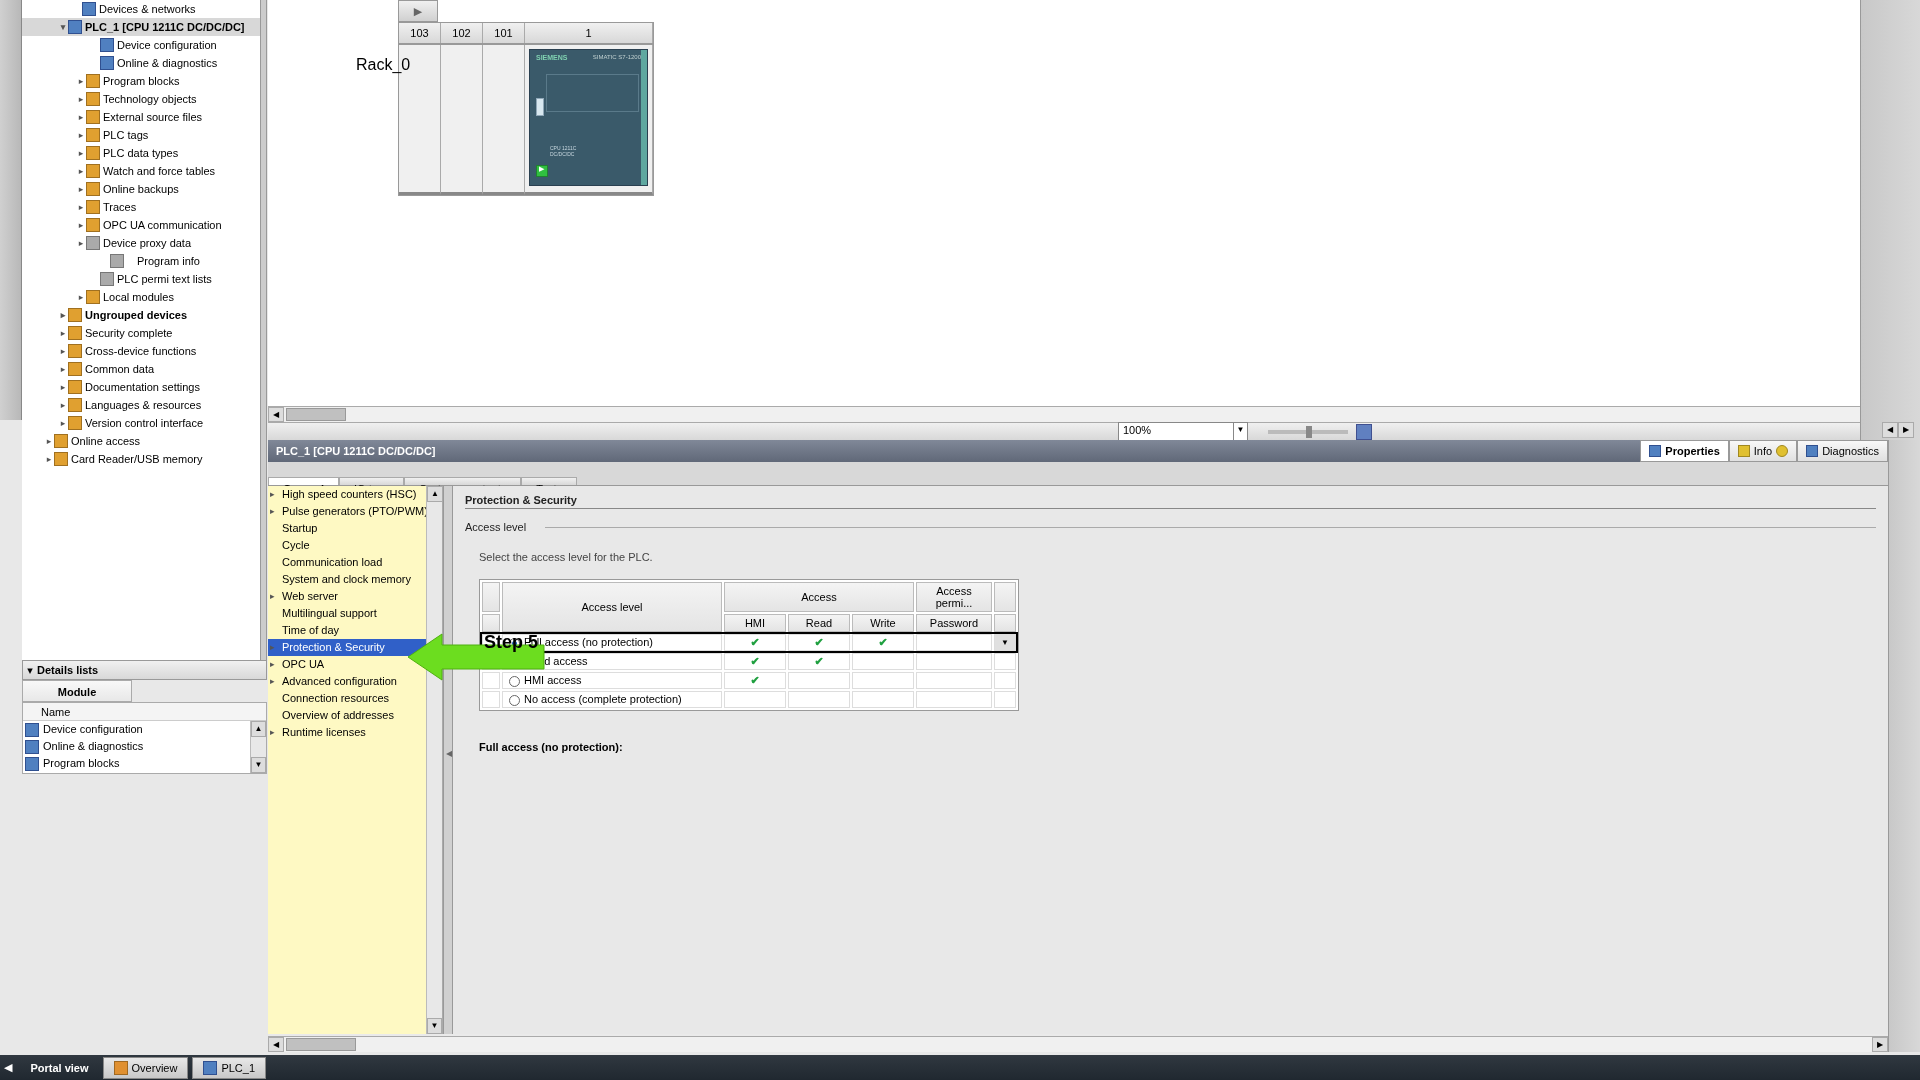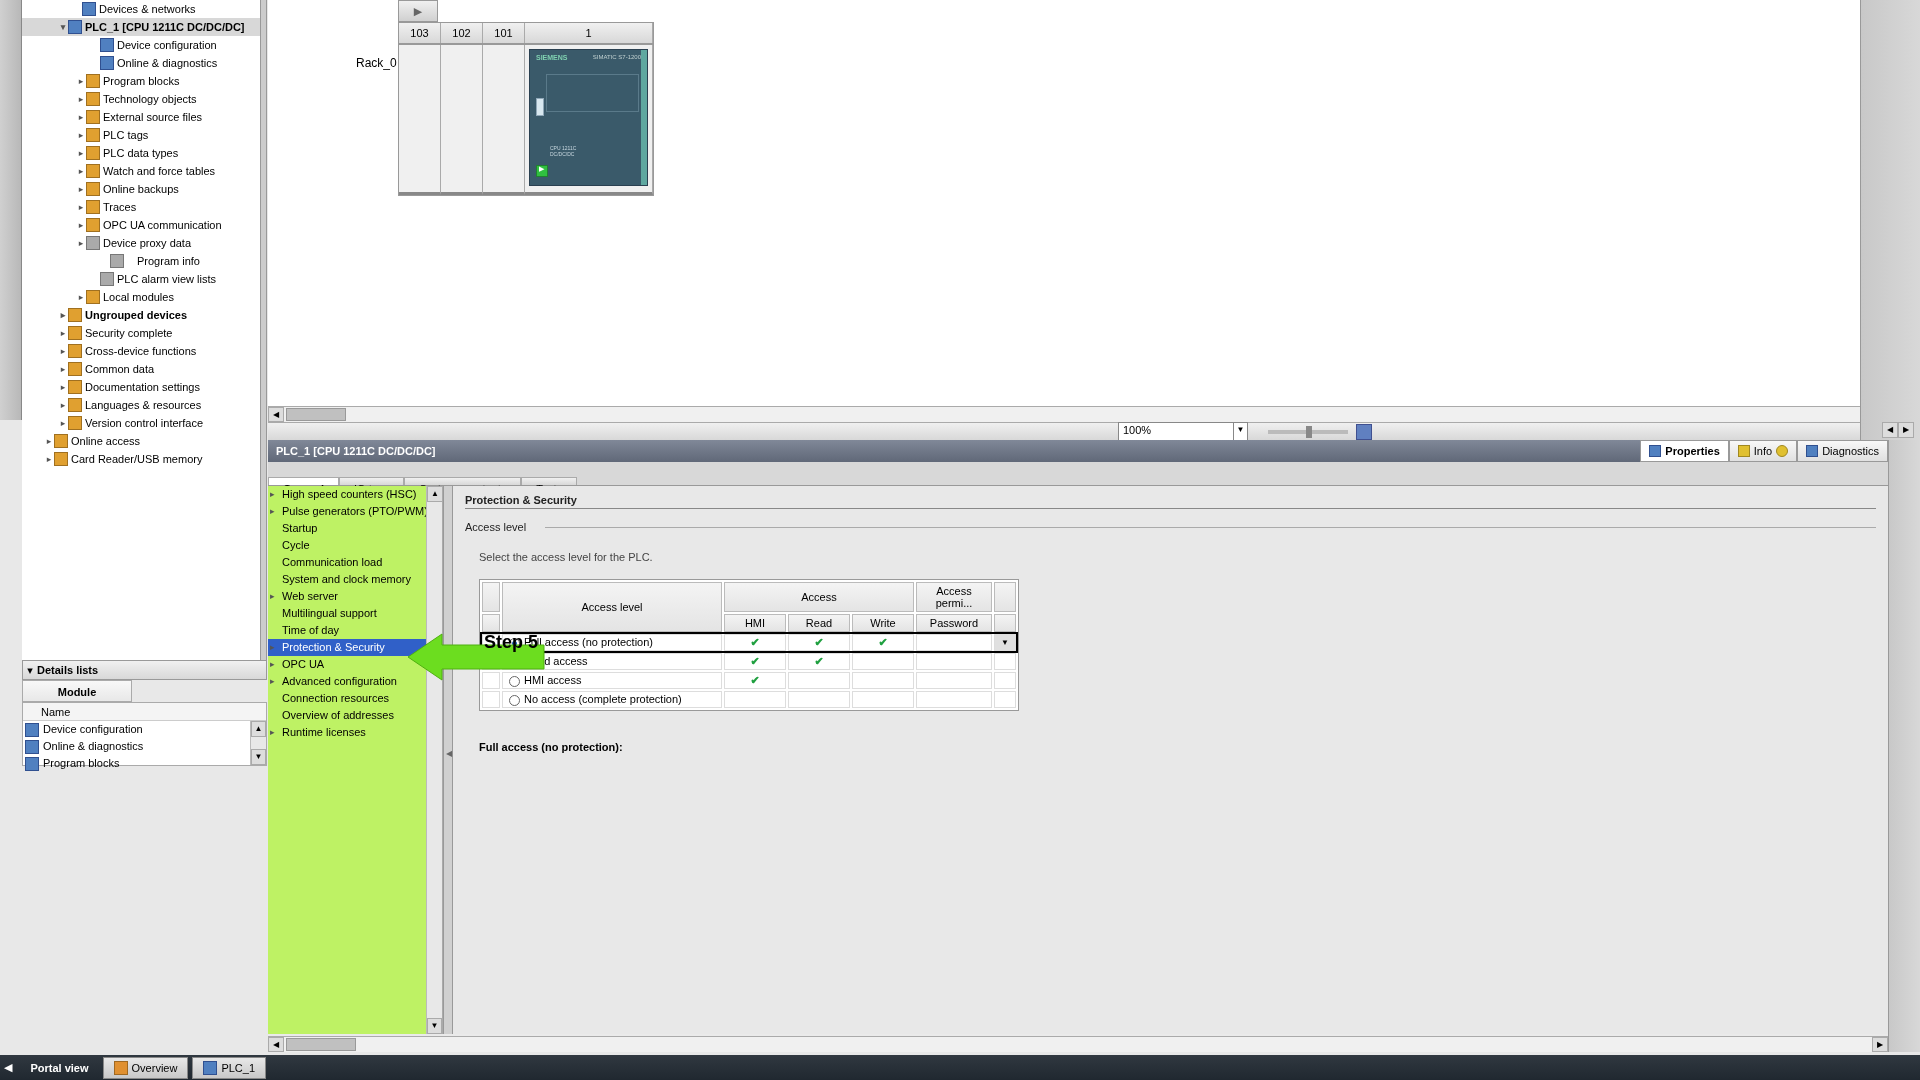--- a/index.html
+++ b/index.html
@@ -16,21 +16,21 @@
 .tree-icon { width: 14px; height: 14px; margin-right: 3px; background: #e0a030; border: 1px solid #a07020; display: inline-block; }
 .tree-icon.blue { background: #5080c0; border-color: #305090; }
 .tree-icon.gray { background: #aaa; border-color: #777; }
 .tree-resize { position: absolute; left: 260px; top: 0; width: 7px; height: 660px; background: #ccc; border-left: 1px solid #999; border-right: 1px solid #999; }
 
 
 .details-hdr { position: absolute; left: 22px; top: 660px; width: 245px; height: 20px; background: linear-gradient(#f0f0f0,#d8d8d8); border: 1px solid #999; display: flex; align-items: center; }
 .details-hdr .chev { width: 14px; text-align: center; }
 .details-hdr .t { font-weight: bold; }
 .module-hdr { position: absolute; left: 22px; top: 680px; width: 110px; height: 22px; background: linear-gradient(#f8f8f8,#e8e8e8); border: 1px solid #aaa; text-align: center; line-height: 22px; font-weight: bold; }
-.details-body { position: absolute; left: 22px; top: 702px; width: 245px; height: 64px; background: #fff; border: 1px solid #aaa; }
+.details-body { position: absolute; left: 22px; top: 702px; width: 245px; height: 72px; background: #fff; border: 1px solid #aaa; }
 .details-body .colh { height: 18px; border-bottom: 1px solid #ccc; padding-left: 18px; line-height: 18px; background: #f4f4f4; }
 .details-row { height: 17px; line-height: 17px; padding-left: 2px; display: flex; align-items: center; }
 .details-row .ic { width: 14px; height: 14px; background: #5080c0; border: 1px solid #305090; margin-right: 4px; }
 .details-scroll { position: absolute; right: 0; top: 18px; width: 16px; bottom: 0; background: #e8e8e8; border-left: 1px solid #bbb; }
 .details-scroll .btn { height: 16px; background: #ddd; border: 1px solid #aaa; text-align: center; font-size: 8px; line-height: 14px; }
 
 
 .device-view { position: absolute; left: 268px; top: 0; right: 0; height: 440px; background: #fff; }
 .rack-area { position: absolute; left: 130px; top: 0; }
 .nav-btn { width: 40px; height: 22px; background: linear-gradient(#f0f0f0,#d0d0d0); border: 1px solid #999; text-align: center; line-height: 20px; color: #666; }
@@ -41,21 +41,21 @@
 .slot-body.wide { width: 128px; position: relative; }
 .plc-mod { position: absolute; left: 4px; top: 4px; right: 4px; bottom: 6px; background: #3a5a6a; border: 1px solid #2a4050; }
 .plc-mod .label { position: absolute; top: 4px; left: 6px; color: #7fd0b0; font-size: 7px; font-weight: bold; }
 .plc-mod .label2 { position: absolute; top: 4px; right: 6px; color: #c0d0d0; font-size: 6px; }
 .plc-mod .strip { position: absolute; top: 24px; left: 16px; right: 8px; height: 38px; border: 1px solid #5a7a8a; }
 .plc-mod .port { position: absolute; left: 6px; top: 48px; width: 8px; height: 18px; background: #d8e8f0; border: 1px solid #90a8b8; }
 .plc-mod .run { position: absolute; left: 6px; bottom: 8px; width: 12px; height: 12px; background: #30c040; border: 1px solid #208030; }
 .plc-mod .run::after { content: "▶"; color: #fff; font-size: 7px; position: absolute; left: 2px; top: -1px; }
 .plc-mod .txt { position: absolute; bottom: 28px; left: 20px; right: 6px; font-size: 5px; color: #c8d8e0; line-height: 6px; }
 .plc-edge { position: absolute; right: 0; top: 0; width: 6px; bottom: 0; background: #5fa8a0; }
-.rack-lbl { position: absolute; left: 88px; top: 56px; font-size: 12px; }
+.rack-lbl { position: absolute; left: 88px; top: 56px; font-size: 16px; }
 
 .dev-hscroll { position: absolute; left: 0; bottom: 18px; right: 0; height: 16px; background: #e8e8e8; border-top: 1px solid #aaa; display: flex; }
 .sb-btn { width: 16px; background: #ddd; border: 1px solid #aaa; text-align: center; font-size: 8px; line-height: 14px; }
 .sb-track { flex: 1; background: #f0f0f0; position: relative; }
 .sb-thumb { position: absolute; top: 1px; bottom: 1px; background: #c0c0c0; border: 1px solid #999; }
 .dev-vscroll { position: absolute; right: 0; top: 0; bottom: 34px; width: 16px; background: #e8e8e8; border-left: 1px solid #aaa; }
 .zoom-bar { position: absolute; left: 0; bottom: 0; right: 0; height: 18px; background: linear-gradient(#f0f0f0,#d8d8d8); border-top: 1px solid #aaa; display: flex; align-items: center; }
 .zoom-sel { margin-left: 850px; width: 130px; height: 20px; border: 1px solid #888; background: #fff; padding-left: 4px; line-height: 14px; display: flex; }
 .zoom-sel .dd { width: 14px; border-left: 1px solid #888; text-align: center; font-size: 8px; margin-left: auto; }
 .zoom-slider { margin-left: 20px; width: 80px; height: 4px; background: #bbb; position: relative; }
@@ -73,21 +73,21 @@
 .prop-tabs-r { position: absolute; right: 0; top: 0; display: flex; }
 .ptab { height: 22px; background: linear-gradient(#f8f8f8,#e0e0e0); border: 1px solid #999; padding: 0 8px; display: flex; align-items: center; gap: 4px; }
 .ptab .ic { width: 12px; height: 12px; background: #5080c0; border: 1px solid #305090; }
 .ptab .ic.y { background: #e0c030; border-color: #a08820; }
 .ptab.sel { font-weight: bold; background: #fff; }
 .sub-tabs { display: flex; height: 24px; background: #d8d8d8; border-bottom: 1px solid #999; }
 .stab { padding: 0 14px; line-height: 22px; background: linear-gradient(#f0f0f0,#d8d8d8); border: 1px solid #aaa; border-bottom: none; margin-top: 15px; }
 .stab.sel { background: #fff; font-weight: bold; color: #000; }
 
 
-.prop-nav { position: absolute; left: 0; top: 46px; bottom: 18px; width: 175px; background: #bef264; border-right: 1px solid #aaa; overflow: hidden; }
+.prop-nav { position: absolute; left: 0; top: 46px; bottom: 18px; width: 175px; background: #fef9c3; border-right: 1px solid #aaa; overflow: hidden; }
 .pnav-item { height: 17px; line-height: 17px; padding-left: 14px; white-space: nowrap; cursor: default; }
 .pnav-item.exp::before { content: "▸"; position: absolute; margin-left: -12px; font-size: 9px; color: #555; }
 .pnav-item.sel { background: #3060c8; color: #fff; }
 .pnav-scroll { position: absolute; right: 0; top: 0; bottom: 0; width: 16px; background: #e8e8e8; border-left: 1px solid #bbb; }
 
 
 .collapse-bar { position: absolute; left: 175px; top: 46px; bottom: 18px; width: 10px; background: #d0d0d0; border-left: 1px solid #999; border-right: 1px solid #999; }
 .collapse-bar .g { position: absolute; top: 48%; left: 2px; font-size: 8px; color: #666; }
 
 
@@ -202,21 +202,21 @@
         <span>Device proxy data</span>
       </div>
       <div class="tree-item" style="padding-left: 68px; gap: 10px;">
         <span class="tree-arrow"></span>
         <span class="tree-icon gray"></span>
         <span>Program info</span>
       </div>
       <div class="tree-item" style="padding-left: 68px;">
         <span class="tree-arrow"></span>
         <span class="tree-icon gray"></span>
-        <span>PLC alarm view lists</span>
+        <span>PLC permi text lists</span>
       </div>
       <div class="tree-item" style="padding-left: 54px;">
         <span class="tree-arrow">▸</span>
         <span class="tree-icon "></span>
         <span>Local modules</span>
       </div>
       <div class="tree-item" style="padding-left: 36px; font-weight: bold;">
         <span class="tree-arrow">▸</span>
         <span class="tree-icon "></span>
         <span>Ungrouped devices</span>

